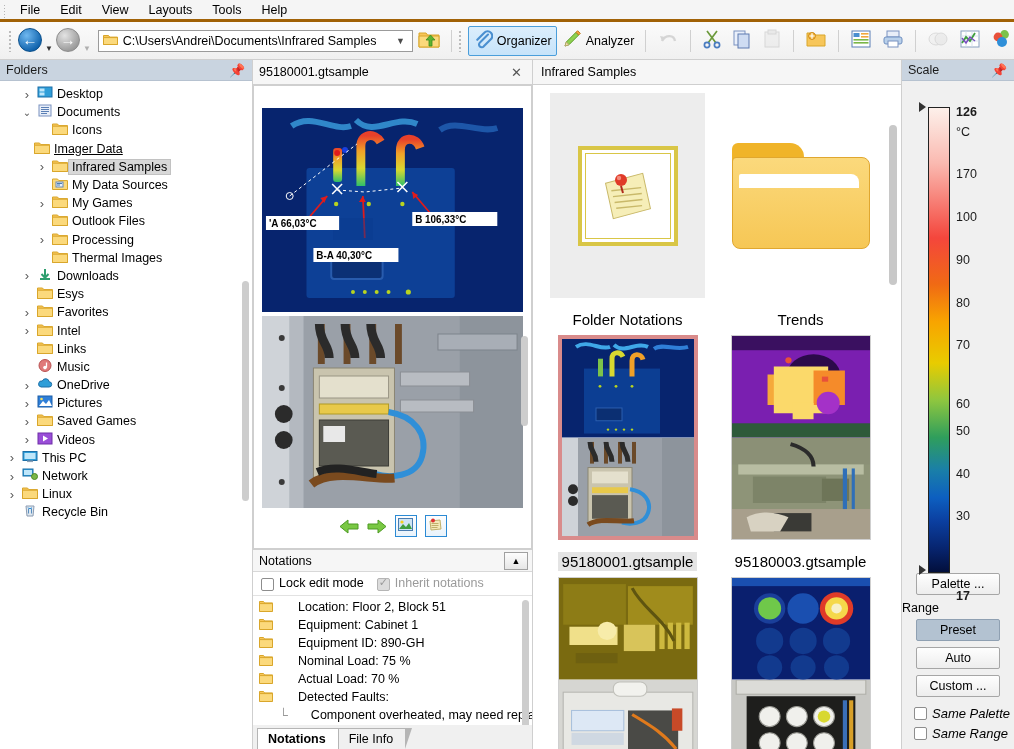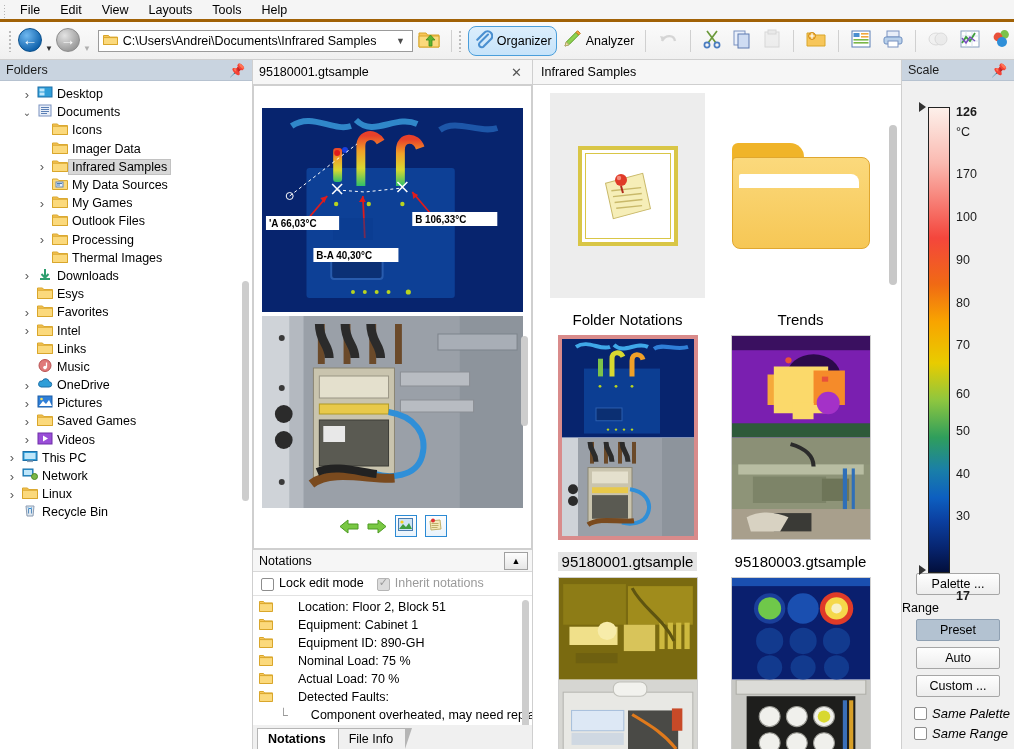--- a/index.html
+++ b/index.html
@@ -46,21 +46,21 @@
   .dropcaret { font-size: 8px; color: #333; margin: 0 3px 0 1px; align-self:flex-end; padding-bottom:6px;}
   .addrbar {
     flex: 0 0 315px; height: 22px; background: #fff; border: 1px solid #9b9b9b;
     display: flex; align-items: center; padding: 0 4px; margin-left: 4px; font-size: 12.5px;
   }
   .addrbar .folder-ic { margin-right: 5px; }
   .addr-text { flex:1; white-space: nowrap; overflow: hidden; }
   .addr-caret { color:#4a4a4a; font-size:9px; padding:0 3px;}
   .tb-sep { width: 1px; height: 22px; background: #d0d0d0; margin: 0 6px; flex:none;}
   .tb-btn { height: 30px; min-width: 28px; display: flex; align-items: center; justify-content:center;
-            gap: 4px; padding: 0 4px; border: 1px solid transparent; border-radius: 8px; flex:none;}
+            gap: 4px; padding: 0 4px; border: 1px solid transparent; border-radius: 2px; flex:none;}
   .tb-btn.active { background: linear-gradient(#dceefc,#c6e3fa); border: 1px solid #4a9edb; }
   .tb-label { font-size: 12.5px; }
   .disabled { opacity: .35; }
 
   
   .body { flex: 1; display: flex; min-height: 0; }
 
   
   .folders { width: 253px; display: flex; flex-direction: column; border-right:1px solid #cfcfcf; background:#fff; }
   .panel-cap {
@@ -385,21 +385,21 @@
               <span class="tlabel">Documents</span>
             </div>
             <div class="trow" style="padding-left: 34px;">
               <span class="exp"></span>
               <span class="tico"><svg width="16" height="13" viewBox="0 0 16 13">
                   <path d="M.5 2h5l1.3 1.6H15.5v8.9H.5z" fill="#f7c65a" stroke="#d9a62b"></path>
                   <path d="M.5 4.2h15v8.3H.5z" fill="#fbd97c" stroke="#d9a62b"></path>
                 </svg></span>
               <span class="tlabel">Icons</span>
             </div>
-            <div class="trow" style="padding-left: 34px;">
+            <div class="trow" style="padding-left: 16px; text-decoration: underline;">
               <span class="exp"></span>
               <span class="tico"><svg width="16" height="13" viewBox="0 0 16 13">
                   <path d="M.5 2h5l1.3 1.6H15.5v8.9H.5z" fill="#f7c65a" stroke="#d9a62b"></path>
                   <path d="M.5 4.2h15v8.3H.5z" fill="#fbd97c" stroke="#d9a62b"></path>
                 </svg></span>
               <span class="tlabel">Imager Data</span>
             </div>
             <div class="trow sel" style="padding-left: 34px;">
               <span class="exp" style="font-size: 13px;">›</span>
               <span class="tico"><svg width="16" height="13" viewBox="0 0 16 13">
@@ -1004,21 +1004,21 @@
         <div class="tri" style="left:17px; top:484px;"></div>
         <div class="stick bold" style="top:24px;">126</div>
         <div class="stick" style="top:44px;">°C</div>
         <div class="stick bold" style="top:508px;">17</div>
         <div id="scaleticks">
             <div class="stick" style="top: 86.4037px;">170</div>
             <div class="stick" style="top: 129.156px;">100</div>
             <div class="stick" style="top: 171.908px;">90</div>
             <div class="stick" style="top: 214.661px;">80</div>
             <div class="stick" style="top: 257.413px;">70</div>
-            <div class="stick" style="top: 306px;">60</div>
+            <div class="stick" style="top: 316px;">60</div>
             <div class="stick" style="top: 342.917px;">50</div>
             <div class="stick" style="top: 385.67px;">40</div>
             <div class="stick" style="top: 428.422px;">30</div>
           </div>
       </div>
       <div class="scale-foot">
         <div class="sbtn">Palette ...</div>
         <div class="srange-lbl">Range</div>
         <div class="sbtn sel">Preset</div>
         <div class="sbtn">Auto</div>

